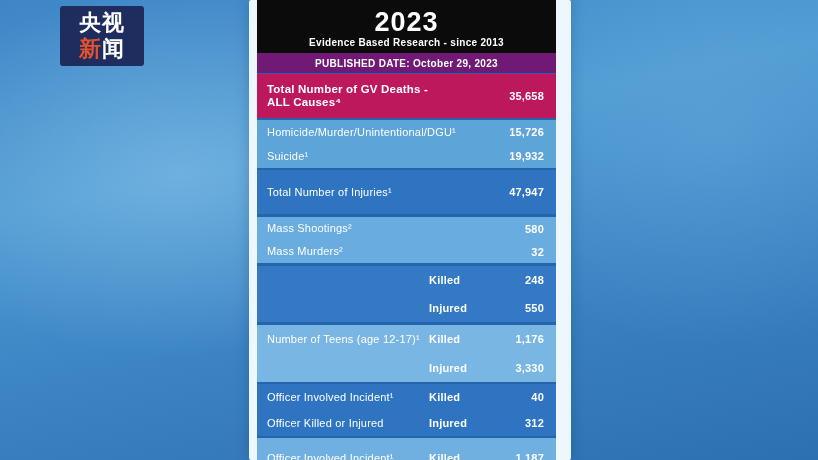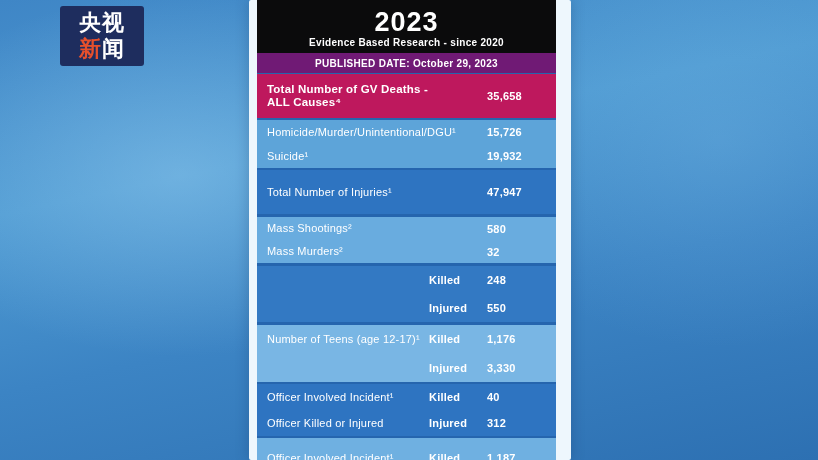--- a/index.html
+++ b/index.html
@@ -72,40 +72,40 @@
   .g6 { height:52px; margin-top:2px; }
   .g7 { height:40px; margin-top:2px; }
 
   .row {
     flex:1; display:grid; grid-template-columns:162px 58px 1fr;
     align-items:center; padding:0 12px 0 10px;
     font-size:11px; letter-spacing:0.2px;
   }
   .row .lbl  { grid-column:1; line-height:13px; }
   .row .mid  { grid-column:2; text-align:left;font-weight:bold; }
-  .row .val  { grid-column:3; font-weight:bold; }
+  .row .val  { grid-column:3; text-align:right; font-weight:bold; }
   .row.bold .lbl { font-weight:bold; font-size:11.5px; }
   .lbl .l2 { display:block; }
 </style>
 </head>
 <body>
 
 <div class="stage">
 
   <div class="logo">
     <span>央视</span>
     <span><span class="accent">新</span><span>闻</span></span>
   </div>
 
   <div class="backing"></div>
 
   <div class="panel">
     <div class="panel-header">
       <div class="panel-year">2023</div>
-      <div class="panel-subtitle">Evidence Based Research - since 2020</div>
+      <div class="panel-subtitle">Evidence Based Research - since 2013</div>
     </div>
     <div class="published">PUBLISHED DATE: October 29, 2023</div>
     <div id="table-body">
         <div class="group g0 shade-l1">
           <div class="row bold">
             <span class="lbl"><span>Total Number of GV Deaths -</span><span class="l2">ALL Causes⁴</span></span>
             <span class="mid"></span>
             <span class="val">35,658</span>
           </div>
         </div>

